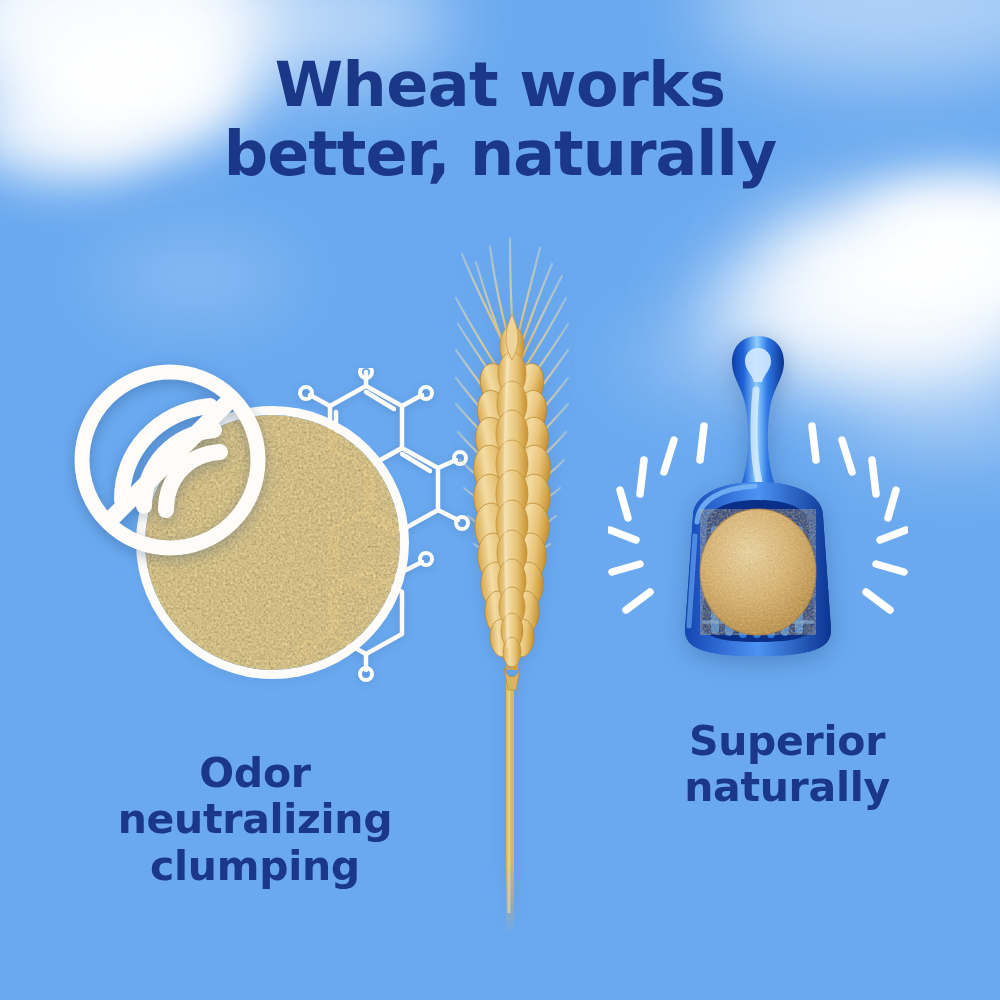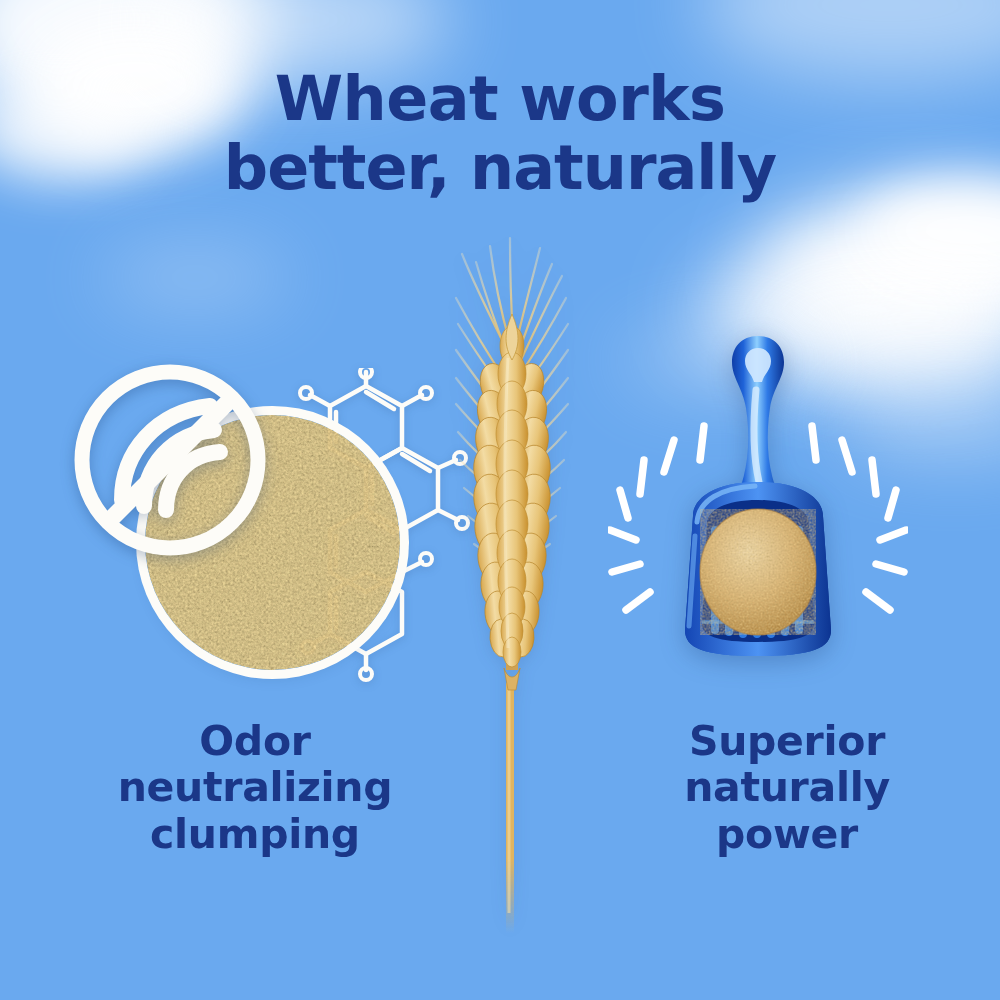--- a/index.html
+++ b/index.html
@@ -23,42 +23,42 @@
        #cbe1f8 100%);
   }
 
   
   .cloud{position:absolute;border-radius:50%;background:#ffffff;filter:blur(16px);pointer-events:none;}
   .cloud.soft{filter:blur(26px);}
   .cloud.vsoft{filter:blur(38px);}
 
   
   #headline{
-    position:absolute;top:64px;left:0;width:1000px;text-align:center;
+    position:absolute;top:50px;left:0;width:1000px;text-align:center;
     color:#1b3788;
     font-family:"DejaVu Sans","Liberation Sans",sans-serif;
     font-weight:bold;
     font-size:62px;line-height:1.12;
     letter-spacing:-0.5px;
     text-rendering:geometricPrecision;
   }
   #headline .hl{display:block;}
   #headline .hl2{letter-spacing:-1px;}
 
   
   .caption{
     position:absolute;
     color:#1b3788;
     font-family:"DejaVu Sans","Liberation Sans",sans-serif;
     font-weight:bold;
     font-size:41px;line-height:1.13;
     text-align:center;
     letter-spacing:-0.3px;
   }
-  #caption-left{left:55px;top:718px;width:400px;}
+  #caption-left{left:55px;top:750px;width:400px;}
   #caption-right{left:602px;top:718px;width:370px;}
   .caption .cl{display:block;}
 
   
   #feature-left{position:absolute;left:70px;top:360px;width:400px;height:330px;}
 
   
   #granule-circle{
     position:absolute;left:75px;top:55px;width:255px;height:255px;border-radius:50%;
     background:
@@ -406,16 +406,15 @@
 
   <div class="caption" id="caption-left">
     <span class="cl">Odor</span>
     <span class="cl">neutralizing</span>
     <span class="cl">clumping</span>
   </div>
 
   <div class="caption" id="caption-right">
     <span class="cl">Superior</span>
     <span class="cl">naturally</span>
-    <span class="cl">power</span>
   </div>
 
 </div>
 
 </body></html>

